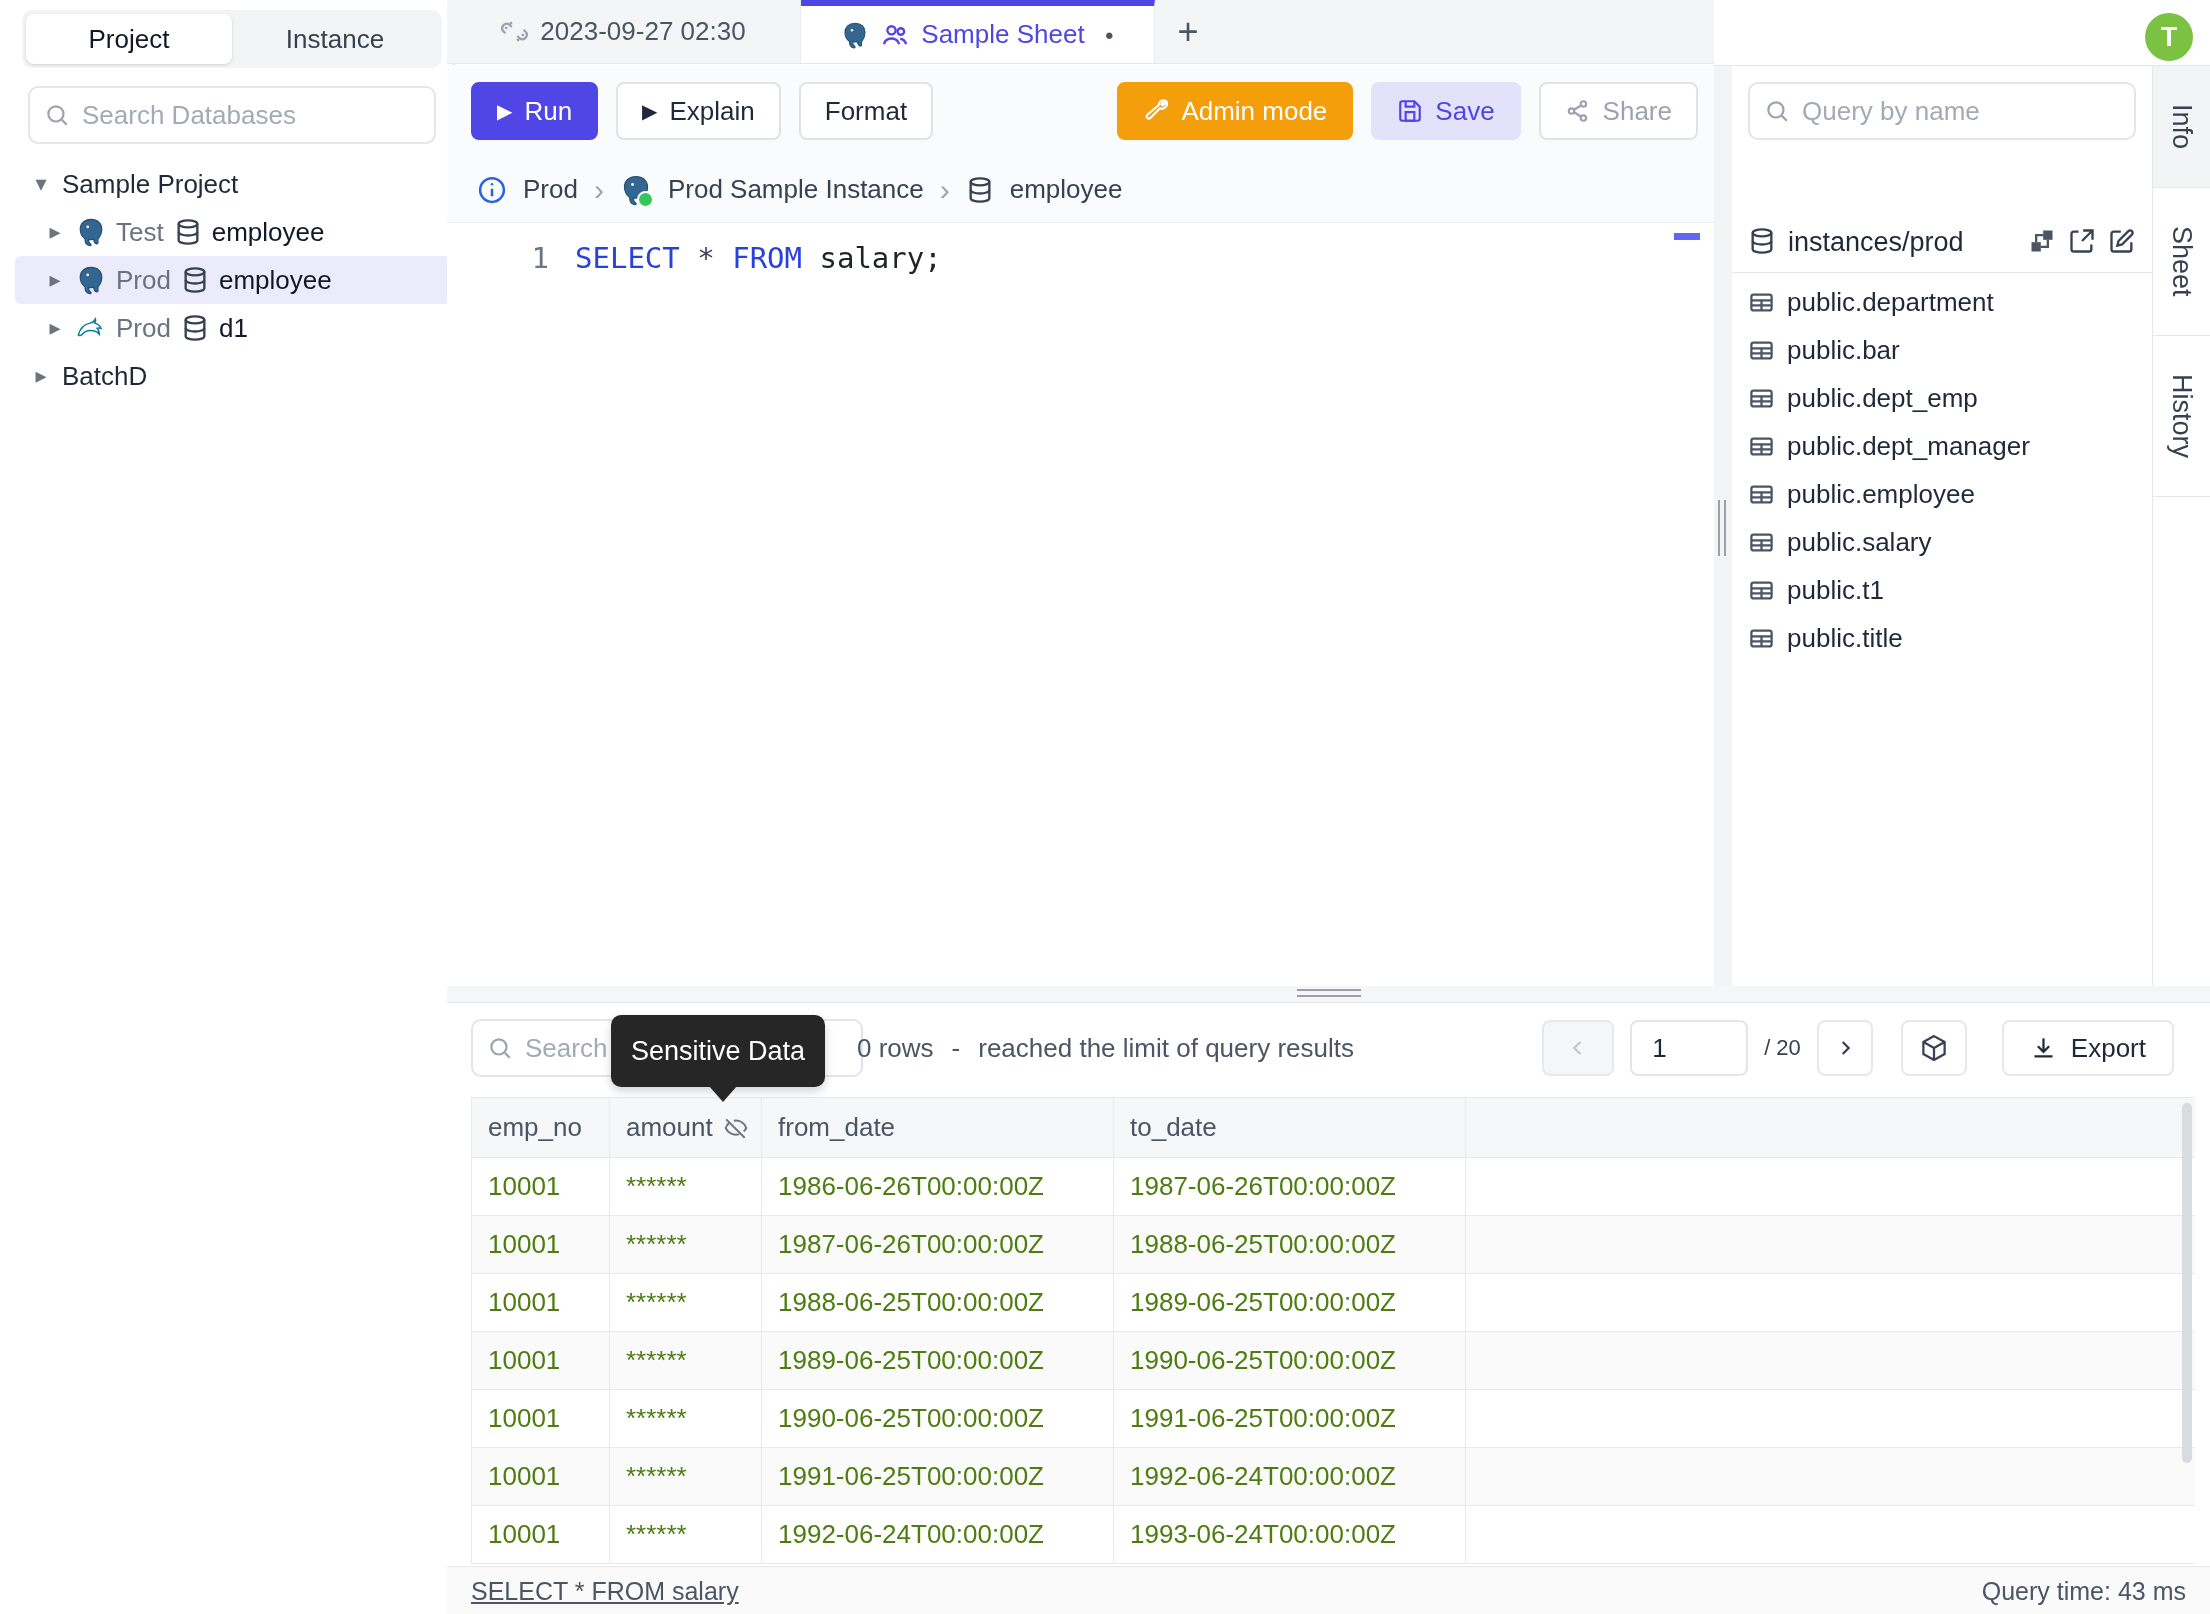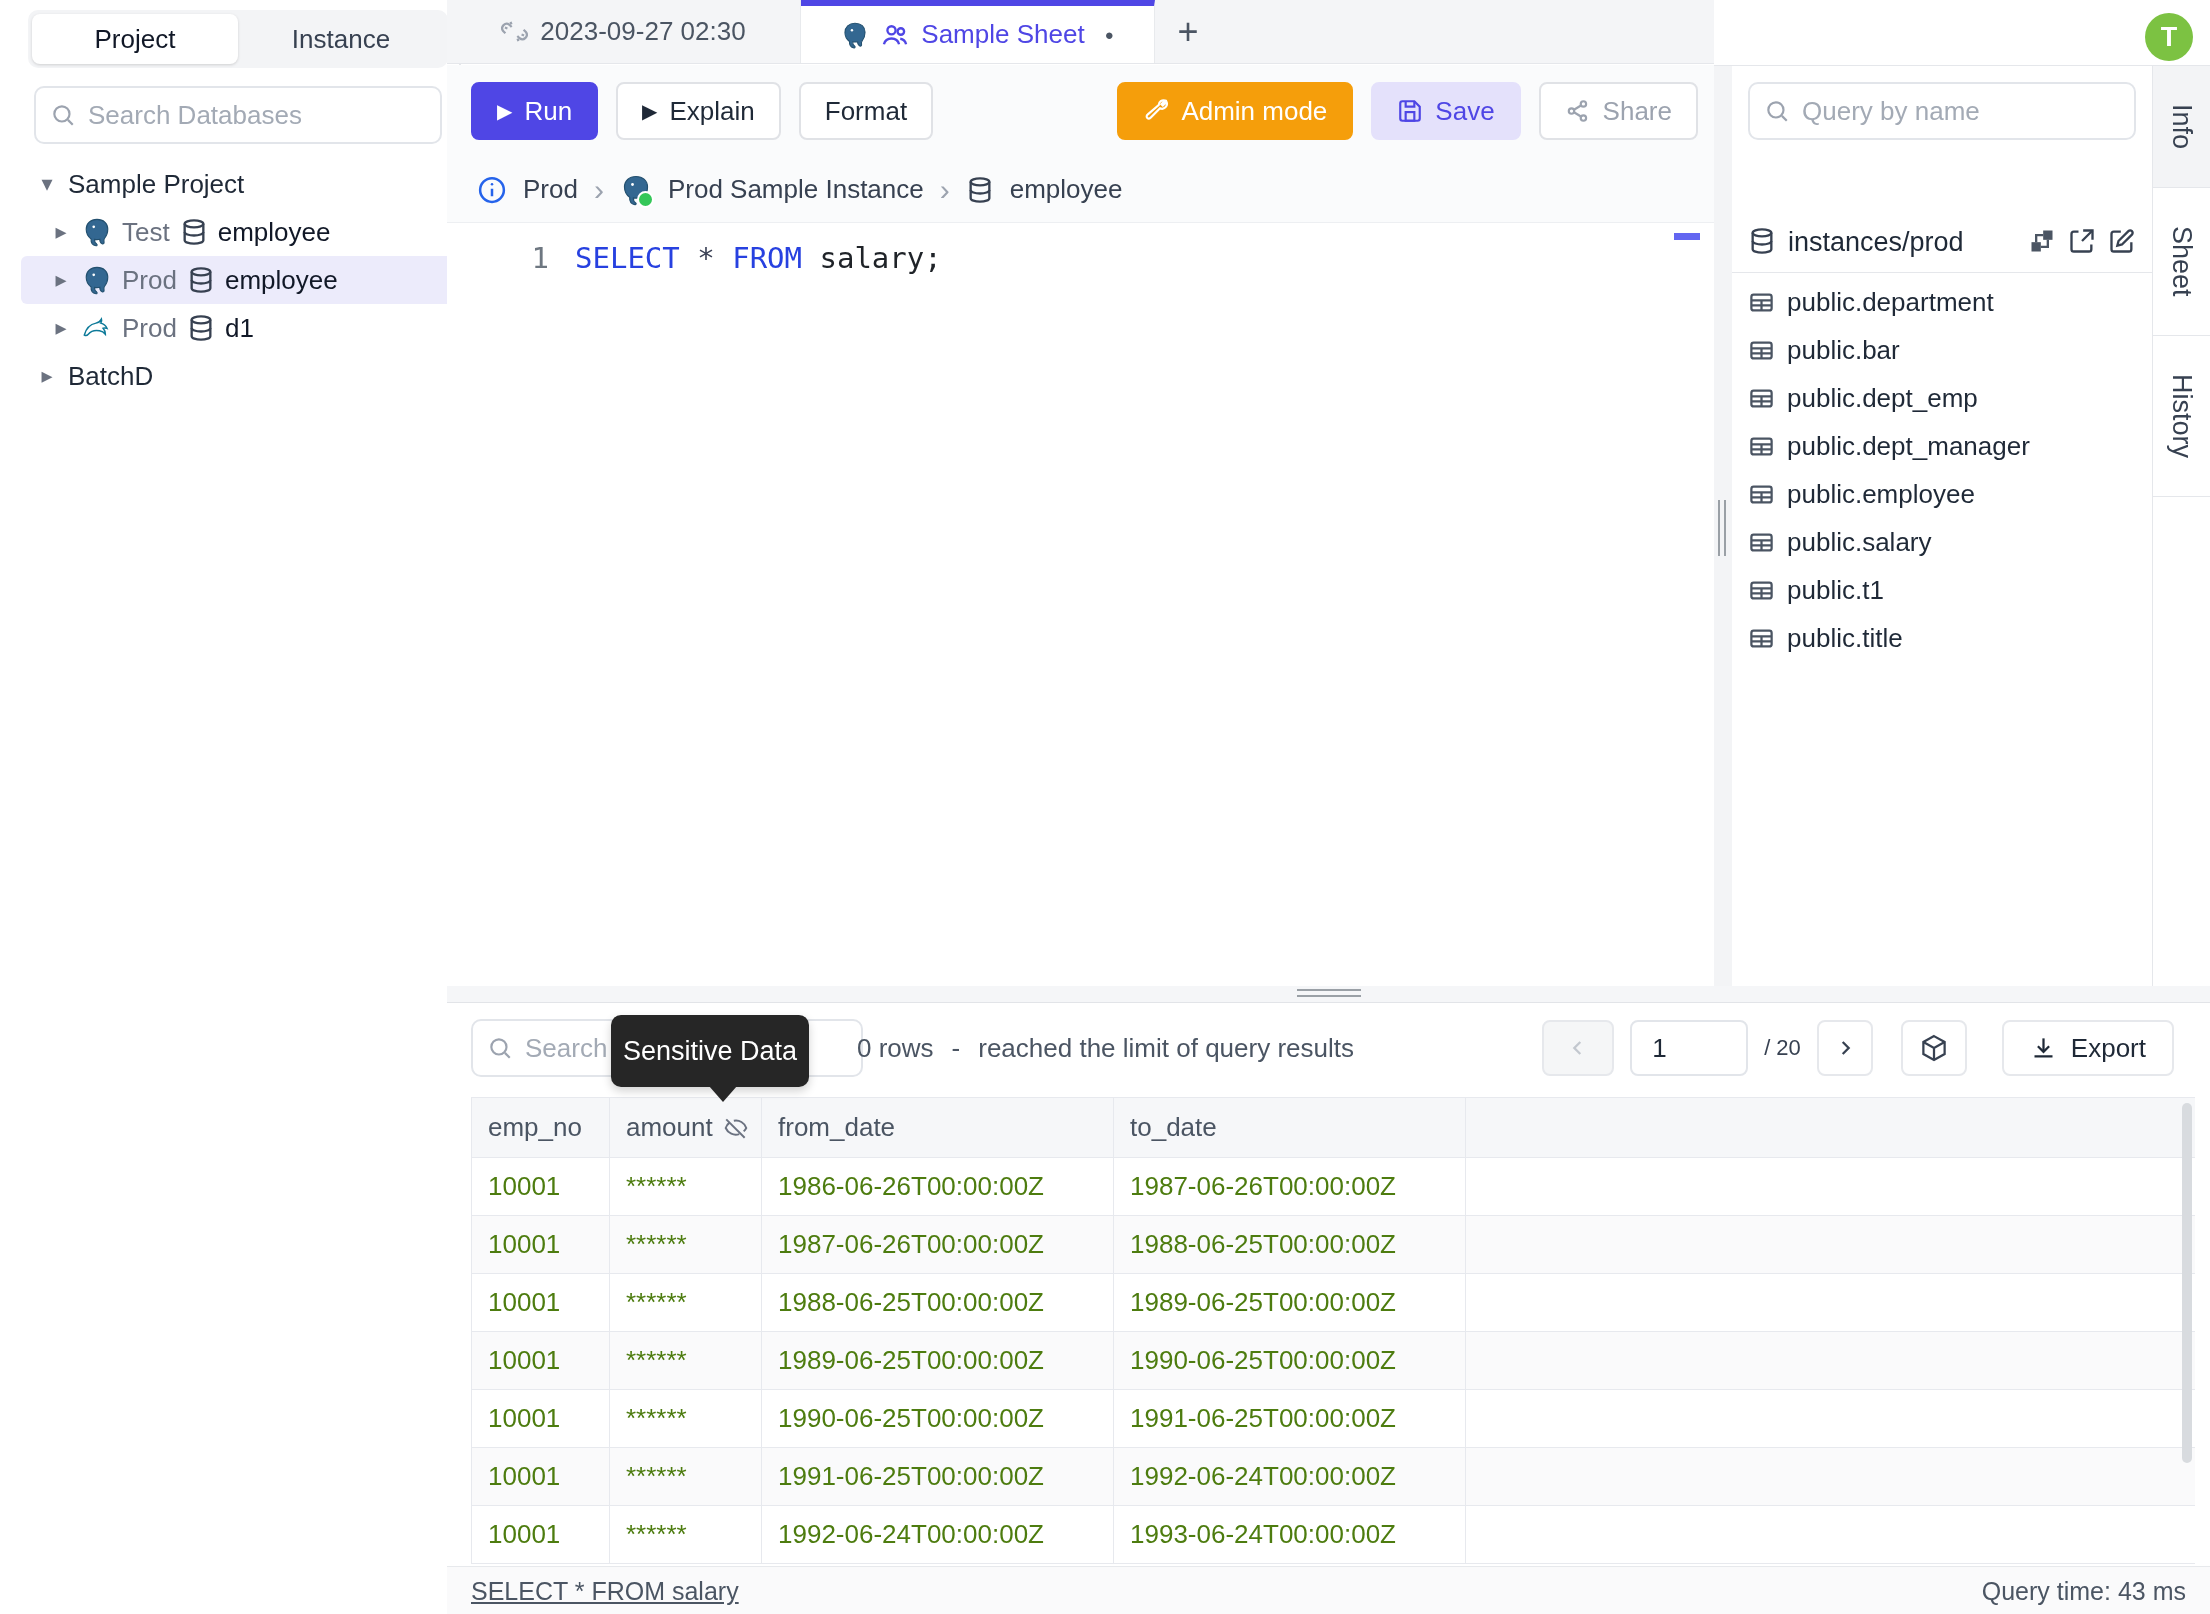--- a/index.html
+++ b/index.html
@@ -1,20 +1,20 @@
 <!DOCTYPE html>
 <html><head>
 <meta charset="utf-8">
 <style>
   html,body{margin:0;padding:0;background:#fff;}
   #app{position:relative;width:2210px;height:1614px;overflow:hidden;background:#fff;
        font-family:"Liberation Sans","DejaVu Sans",sans-serif;color:#1F2937;}
   .ic{flex:none;}
   
-  #left-sidebar{position:absolute;left:16px;top:0;width:445px;height:1614px;background:#fff;border-right:2px solid #E4E6EA;box-sizing:border-box;}
+  #left-sidebar{position:absolute;left:10px;top:0;width:445px;height:1614px;background:#fff;border-right:2px solid #E4E6EA;box-sizing:border-box;}
   #left-seg{position:absolute;left:12px;top:10px;width:420px;height:58px;background:#F3F4F6;border-radius:10px;display:flex;padding:4px;box-sizing:border-box;}
   .seg-tab{flex:1;display:flex;align-items:center;justify-content:center;font-size:26px;color:#374151;border-radius:8px;cursor:pointer;}
   .seg-tab.active{background:#fff;color:#111827;font-weight:500;box-shadow:0 1px 3px rgba(0,0,0,.15);}
   .search-box{display:flex;align-items:center;gap:12px;background:#fff;border:2px solid #E2E5EA;border-radius:10px;box-sizing:border-box;padding:0 14px;color:#A3AAB5;}
   .search-box .ph{font-size:26px;color:#A3AAB5;white-space:nowrap;overflow:hidden;}
   #db-search{position:absolute;left:18px;top:86px;width:408px;height:58px;}
   #tree{position:absolute;left:0;top:160px;width:445px;}
   .tree-row{display:flex;align-items:center;height:48px;gap:10px;font-size:26px;cursor:pointer;}
   .tree-row .caret{color:#6B7280;font-size:22px;width:22px;text-align:center;}
   .tree-row.lvl0{padding-left:20px;}
@@ -84,21 +84,21 @@
   #res-summary{position:absolute;left:410px;top:16px;height:58px;display:flex;align-items:center;gap:18px;font-size:26px;color:#4B5563;}
   #pagination{position:absolute;right:36px;top:17px;height:56px;display:flex;align-items:center;gap:16px;}
   .pg-btn{height:56px;border:2px solid #E6E8EC;border-radius:8px;background:#fff;display:flex;align-items:center;justify-content:center;box-sizing:border-box;cursor:pointer;}
   #pg-prev{width:72px;background:#F5F6F7;color:#C3C8CF;}
   #pg-next{width:56px;color:#374151;}
   #pg-input{width:118px;height:56px;border:2px solid #E2E5EA;border-radius:8px;font-size:26px;color:#1F2937;padding:0 0 0 20px;box-sizing:border-box;outline:none;font-family:inherit;}
   #pg-total{font-size:22px;color:#374151;}
   #btn-cube{width:66px;margin-left:12px;color:#374151;}
   #btn-export{gap:14px;margin-left:19px;padding:0 26px;font-size:26px;color:#1F2937;}
   
-  #tooltip{position:absolute;left:164px;top:12px;height:72px;padding:0 12px;background:#262626;border-radius:10px;color:#fff;font-size:27px;display:flex;align-items:center;z-index:5;box-shadow:0 4px 10px rgba(0,0,0,.18);}
+  #tooltip{position:absolute;left:164px;top:12px;height:72px;padding:0 20px;background:#262626;border-radius:10px;color:#fff;font-size:27px;display:flex;align-items:center;z-index:5;box-shadow:0 4px 10px rgba(0,0,0,.18);}
   #tooltip .arrow{position:absolute;left:98px;bottom:-15px;width:0;height:0;border-left:14px solid transparent;border-right:14px solid transparent;border-top:16px solid #262626;}
   
   #res-table{position:absolute;left:24px;top:94px;width:1724px;border-collapse:collapse;table-layout:fixed;font-size:26px;}
   #res-table th,#res-table td{border:1px solid #E7E9EE;height:58px;padding:0 0 0 16px;text-align:left;overflow:hidden;white-space:nowrap;box-sizing:border-box;font-weight:400;}
   #res-table th{background:#F6F7F9;color:#4B5563;height:60px;}
   #res-table td{color:#4d7c0f;}
   #res-table th.filler,#res-table td.filler{border-right:none;}
   #res-table tbody tr:nth-child(even){background:#FAFAFB;}
   .th-inner{display:flex;align-items:center;gap:10px;}
   .eye-off-icon{width:26px;height:26px;color:#6B7280;}

